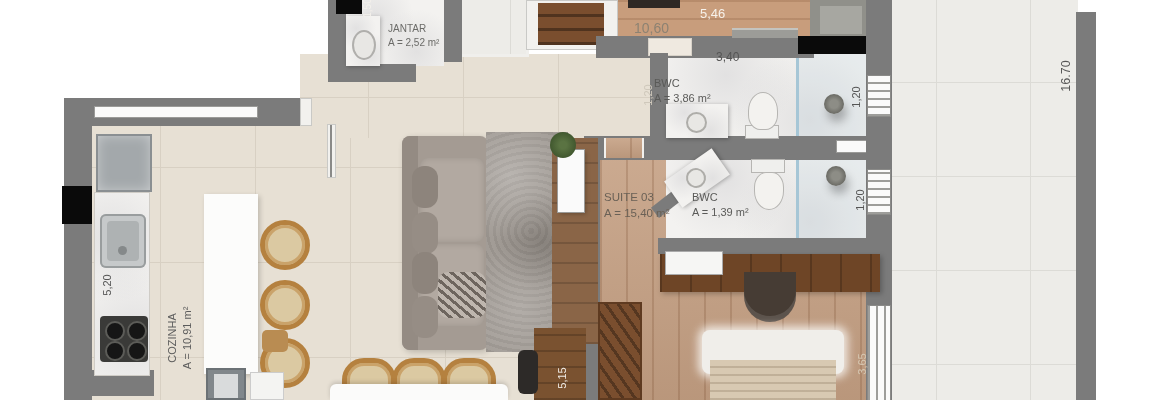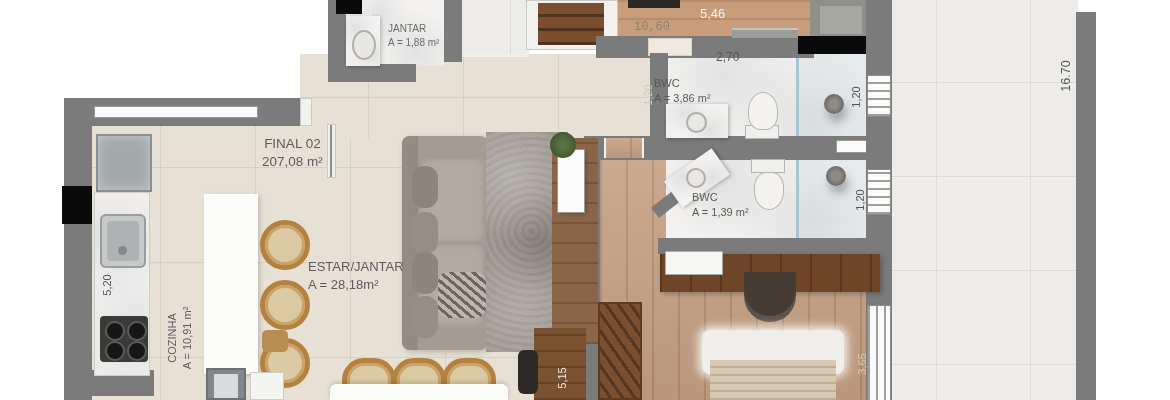--- a/index.html
+++ b/index.html
@@ -164,55 +164,51 @@
   <div class="abs" style="left:746px;top:126px;width:32px;height:12px;background:#efefed;box-shadow:0 0 0 1px #b6b5b2;"></div>
   <div class="abs" style="left:748px;top:92px;width:28px;height:36px;background:#f3f2ef;border:1px solid #b6b5b2;border-radius:50% 50% 40% 40%;"></div>
   <div class="abs" style="left:824px;top:94px;width:20px;height:20px;border-radius:50%;background:radial-gradient(circle,#8d8d86 30%,#62625c 80%);box-shadow:3px 8px 8px rgba(0,0,0,.25);"></div>
 
   <div class="marble" style="left:668px;top:162px;width:58px;height:32px;transform:rotate(-35deg);box-shadow:1px 1px 4px rgba(0,0,0,.3);"></div>
   <div class="abs" style="left:686px;top:168px;width:16px;height:16px;background:#e8e7e4;border:2px solid #aeada9;border-radius:50%;transform:rotate(-35deg);"></div>
   <div class="abs" style="left:752px;top:160px;width:32px;height:12px;background:#efefed;box-shadow:0 0 0 1px #b6b5b2;"></div>
   <div class="abs" style="left:754px;top:172px;width:28px;height:36px;background:#f3f2ef;border:1px solid #b6b5b2;border-radius:40% 40% 50% 50%;"></div>
   <div class="abs" style="left:826px;top:166px;width:20px;height:20px;border-radius:50%;background:radial-gradient(circle,#8d8d86 30%,#62625c 80%);box-shadow:3px 8px 8px rgba(0,0,0,.25);"></div>
 
-  <div class="lbl" style="left:262px;top:135px;font-size:13.5px;color:#5c5c5c;text-align:center;">
-    <span class="nm">FINAL 02</span>
-    <span class="nm">207,08 m²</span>
-  </div>
 
   <div class="lbl" style="left:388px;top:22px;font-size:10px;color:#6b6b68;">
     <span class="nm">JANTAR</span>
-    <span class="nm">A = 1,88 m²</span>
+    <span class="nm">A = 2,52 m²</span>
   </div>
 
   <div class="lbl" style="left:654px;top:76px;color:#5a5a58;">
     <span class="nm">BWC</span>
     <span class="nm">A = 3,86 m²</span>
   </div>
 
   <div class="lbl" style="left:692px;top:190px;color:#5a5a58;">
     <span class="nm">BWC</span>
     <span class="nm">A = 1,39 m²</span>
   </div>
 
-
-  <div class="lbl" style="left:308px;top:258px;font-size:13px;color:#5c5c5c;">
-    <span class="nm">ESTAR/JANTAR</span>
-    <span class="nm">A = 28,18m²</span>
-  </div>
+  <div class="lbl" style="left:604px;top:190px;color:#6a6156;font-size:11.5px;">
+    <span class="nm">SUITE 03</span>
+    <span class="nm">A = 15,40 m²</span>
+  </div>
+
 
   <div class="lbl rot" style="left:180px;top:338px;text-align:center;color:#5c5c5c;">
     <span class="nm">COZINHA</span>
     <span class="nm">A = 10,91 m²</span>
   </div>
 
   <div class="dim rot" style="left:367px;top:8px;color:#f4f1ec;font-size:10px;">1,50</div>
-  <div class="dim" style="left:634px;top:20px;color:#8d8272;font-size:12px;font-family:Liberation Mono, monospace;">10,60</div>
+  <div class="dim" style="left:634px;top:20px;color:#8d8272;font-size:14px;">10,60</div>
   <div class="dim" style="left:700px;top:6px;color:#f6f1ea;font-size:13px;">5,46</div>
-  <div class="dim" style="left:716px;top:50px;font-size:12px;">2,70</div>
+  <div class="dim" style="left:716px;top:50px;font-size:12px;">3,40</div>
   <div class="dim rot" style="left:648px;top:95px;color:#cfc8bb;">1,20</div>
   <div class="dim rot" style="left:856px;top:97px;">1,20</div>
   <div class="dim rot" style="left:860px;top:200px;">1,20</div>
   <div class="dim rot" style="left:107px;top:285px;">5,20</div>
   <div class="dim rot" style="left:562px;top:378px;color:#f0ece6;">5,15</div>
   <div class="dim rot" style="left:862px;top:364px;color:#d6c7b2;">3,65</div>
   <div class="dim rot" style="left:1066px;top:76px;font-size:12.5px;">16.70</div>
 
 </div>
 

